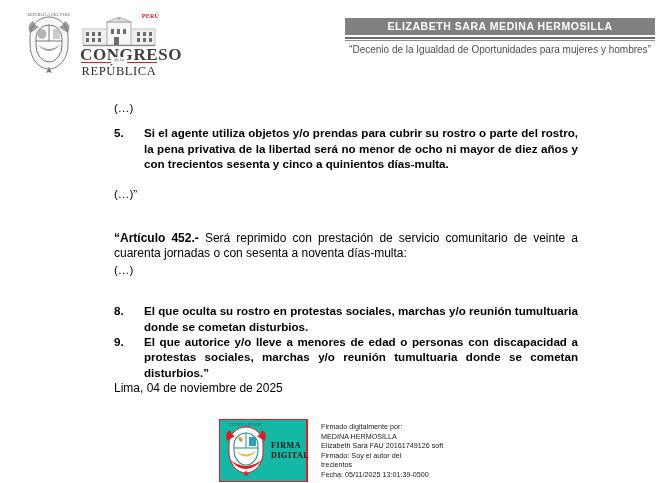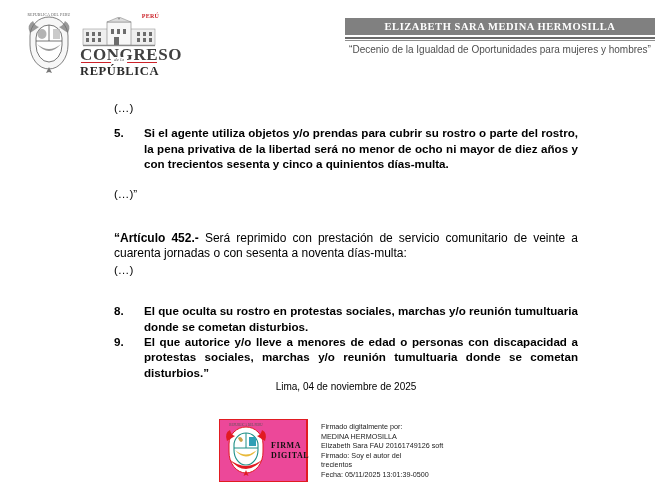--- a/index.html
+++ b/index.html
@@ -89,39 +89,39 @@
     padding: 0 3px;
     font-family: "Liberation Serif", serif;
     font-size: 5px;
     font-style: italic;
     color: #555;
     line-height: 6px;
   }
   .republica-word {
     font-family: "Liberation Serif", serif;
     font-size: 12.5px;
-    font-weight: bold;
+    font-weight: normal;
     letter-spacing: .6px;
     color: #2b2b2b;
     line-height: 14px;
   }
 
   .header-right {
     position: absolute;
     left: 345px;
     top: 18px;
     width: 310px;
   }
   .name-bar {
     background: #808080;
     height: 17px;
     line-height: 17px;
     text-align: center;
     color: #ffffff;
-    font-family: Liberation Serif, serif;
+    font-family: Liberation Sans, sans-serif;
     font-weight: bold;
     font-size: 10.5px;
     letter-spacing: .55px;
   }
   .name-bar-rule-thick {
     height: 1.6px;
     background: #6b6b6b;
     margin-top: 2px;
   }
   .name-bar-rule-thin {
@@ -182,42 +182,42 @@
   .spacer-26 { height: 26px; }
   .spacer-30 { height: 30px; }
 
   .art-head { font-weight: bold; }
 
   .date-line {
     position: absolute;
     left: 114px;
     top: 381px;
     width: 464px;
-    text-align: center;
-    font-size: 10px;
+    text-align: left;
+    font-size: 12px;
   }
 
   
   .sig-block {
     position: absolute;
     left: 219px;
     top: 419px;
     display: flex;
     align-items: stretch;
     height: 63px;
   }
   .sig-seal {
     width: 88px;
     height: 63px;
     border: 1.3px solid #e11b22;
     box-sizing: border-box;
     position: relative;
     display: flex;
     align-items: center;
-    background: #ec4899;
+    background: #14b8a6;
   }
   .sig-seal-art {
     width: 46px;
     height: 55px;
     margin-left: 3px;
     flex: 0 0 auto;
   }
   .sig-seal-label {
     font-family: "Liberation Serif", serif;
     font-weight: bold;

